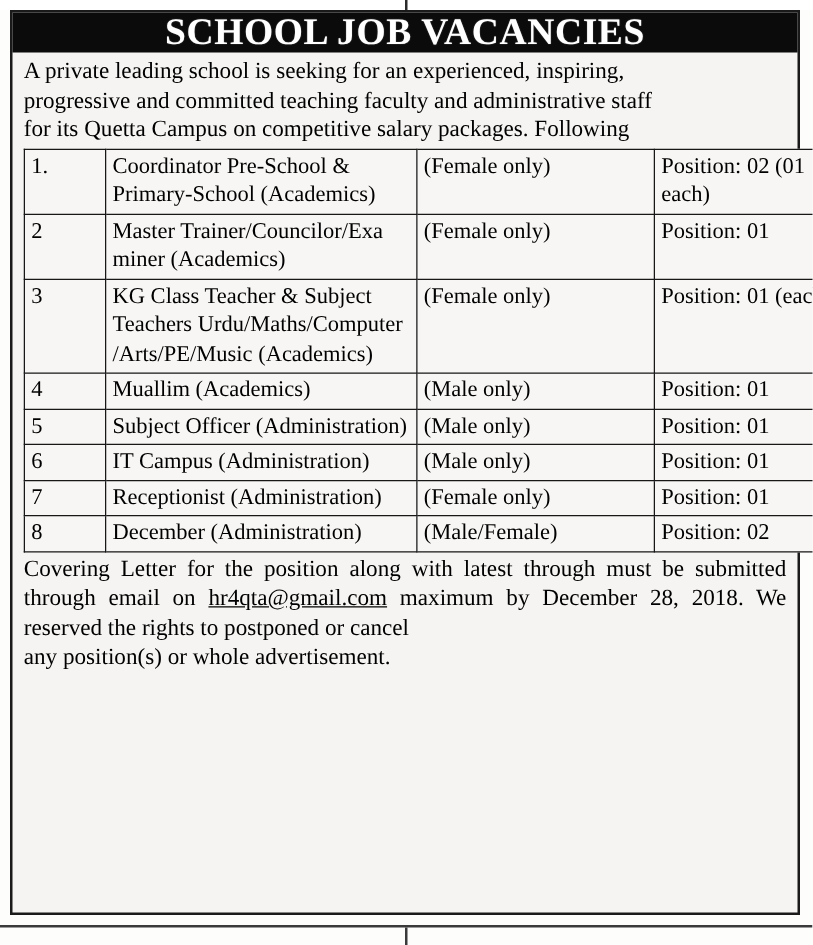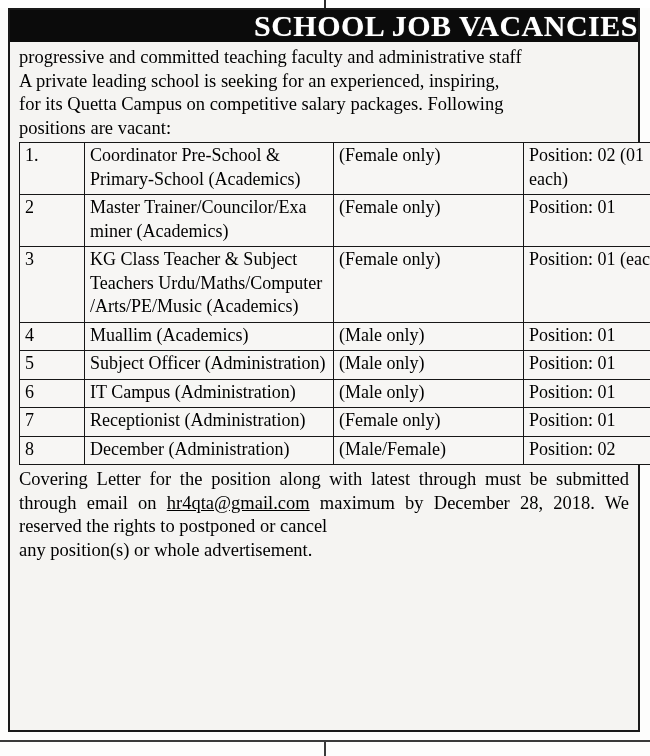--- a/index.html
+++ b/index.html
@@ -49,21 +49,21 @@
     border: 2px solid #1a1a1a;
     background: #f5f4f2;
   }
 
   
   .banner {
     height: 32px;
     background: #0b0b0b;
     display: flex;
     align-items: center;
-    justify-content: flex-end;
+    justify-content: center;
     overflow: hidden;
   }
   .banner-title {
     color: #ffffff;
     font-family: "Liberation Serif", "DejaVu Serif", serif;
     font-weight: bold;
     font-size: 30px;
     line-height: 30px;
     letter-spacing: 0.5px;
     white-space: nowrap;
@@ -159,24 +159,23 @@
     <div class="top-col-rule"></div>
   </div>
 
   <div class="ad-frame">
 
     <div class="banner">
       <div class="banner-title">SCHOOL JOB VACANCIES</div>
     </div>
 
     <div class="intro">
+      <div>A private leading school is seeking for an experienced, inspiring,</div>
       <div>progressive and committed teaching faculty and administrative staff</div>
-      <div>A private leading school is seeking for an experienced, inspiring,</div>
       <div>for its Quetta Campus on competitive salary packages.  Following</div>
-      <div class="lead-last">positions are vacant:</div>
     </div>
 
     <div class="table-wrap">
       <table class="vacancies">
         <tbody>
             <tr>
               <td class="c-sr">1.</td>
               <td class="c-post">Coordinator Pre-School &amp; Primary-School (Academics)</td>
               <td class="c-gender">(Female only)</td>
               <td class="c-count">Position: 02 (01 each)</td>

